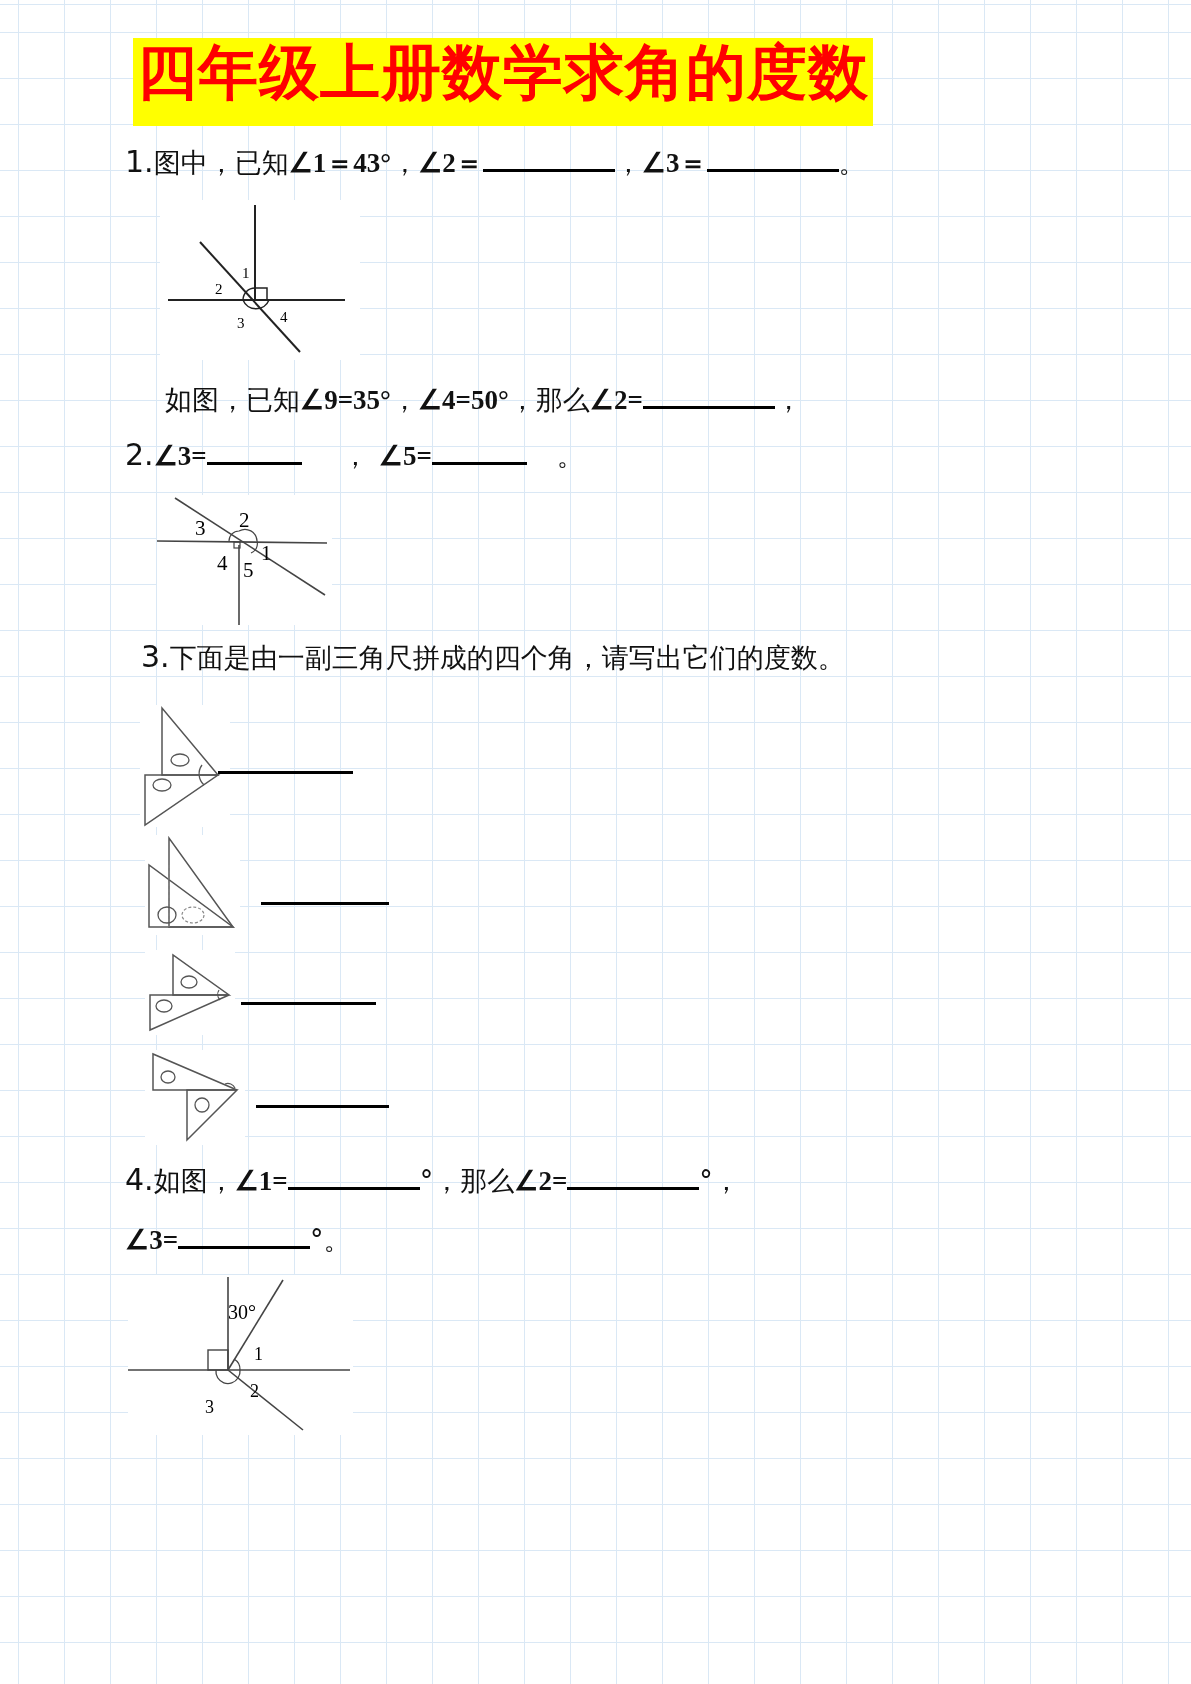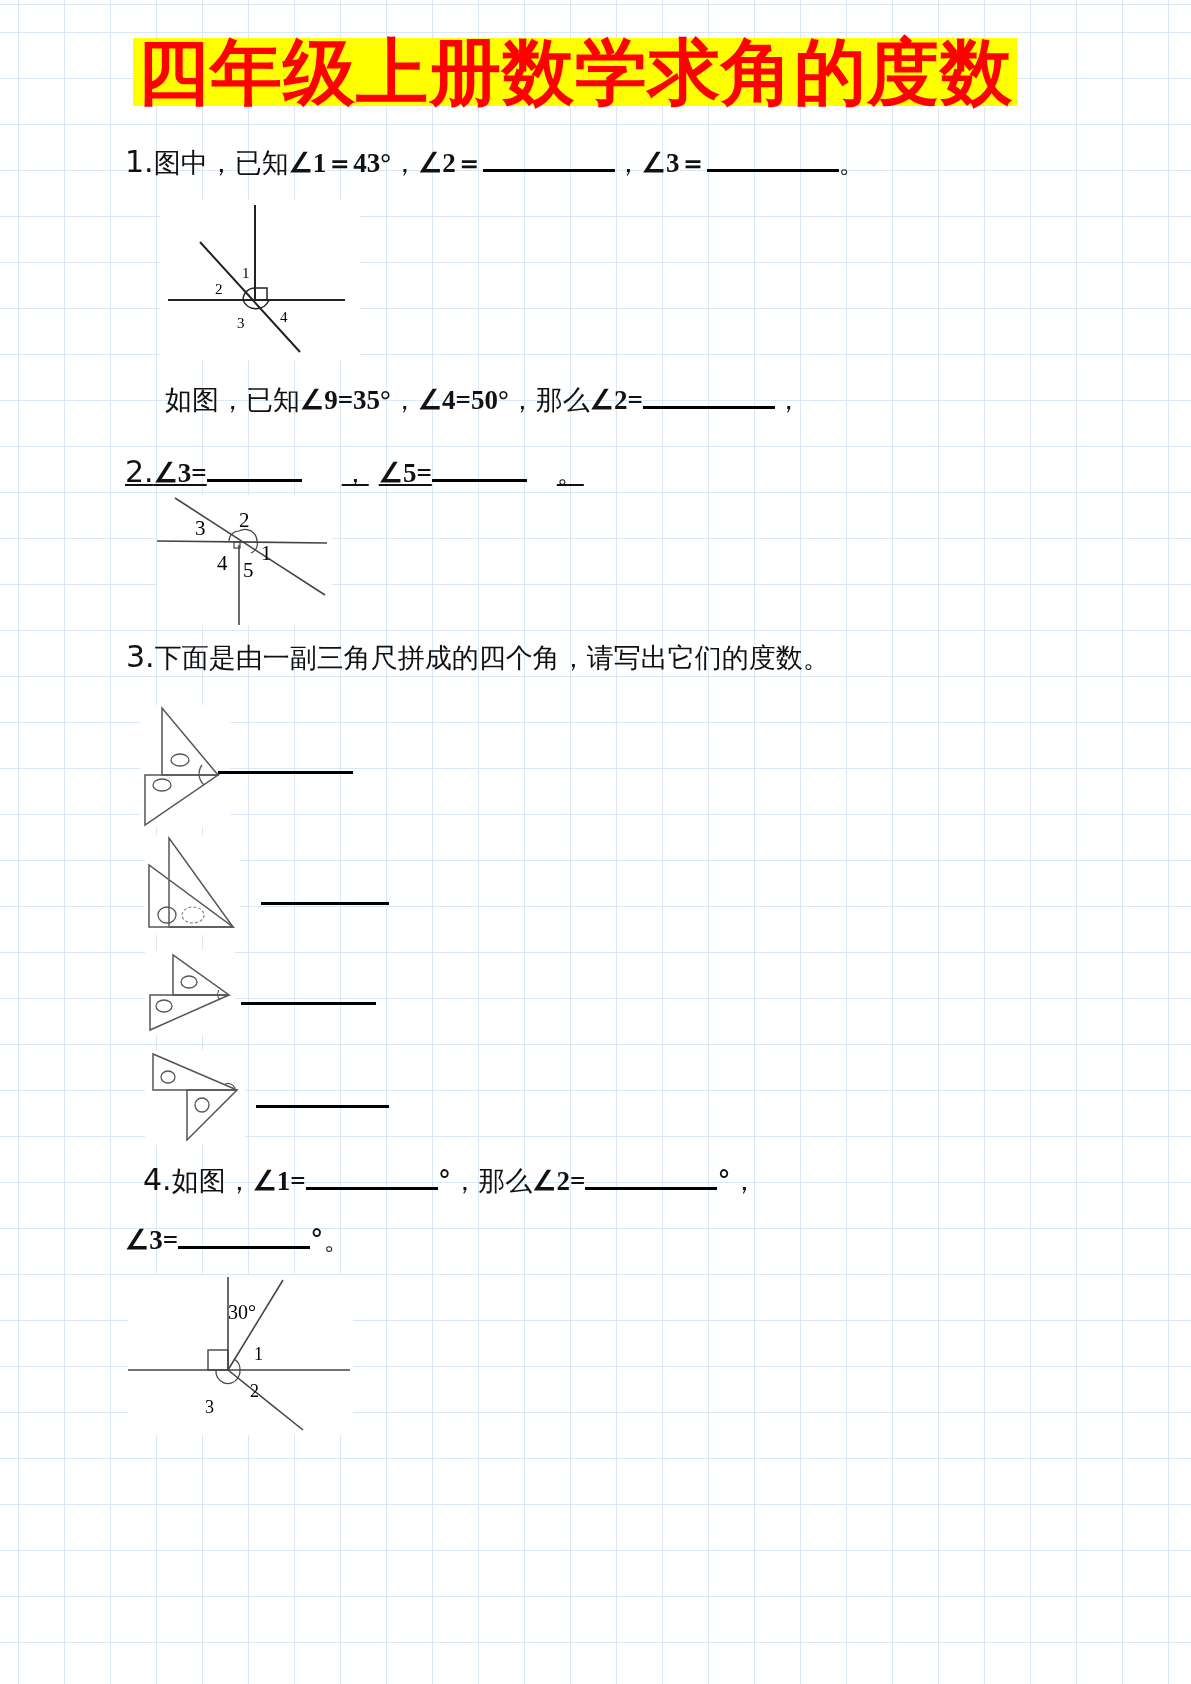--- a/index.html
+++ b/index.html
@@ -11,24 +11,24 @@
   }
   .grid {
     position: absolute; inset: 0;
     background-image:
       repeating-linear-gradient(to right, #d6e6f5 0 1px, transparent 1px 46px),
       repeating-linear-gradient(to bottom, #d6e6f5 0 1px, transparent 1px 46px);
     background-position: 18px 0, 0 32px;
     opacity: 0.9;
   }
   .title {
-    position: absolute; left: 133px; top: 38px; height: 68px;
+    position: absolute; left: 133px; top: 38px; height: 88px;
     background: #ffff00; color: #ff0000;
     font-family: "DejaVu Sans", "Liberation Sans", sans-serif;
-    font-weight: bold; font-size: 72px; line-height: 68px;
+    font-weight: bold; font-size: 60px; line-height: 68px;
     padding: 0 4px; letter-spacing: 1px; white-space: nowrap;
   }
   .q { position: absolute; font-size: 27px; line-height: 34px; white-space: nowrap; }
   .qnum { font-family: "DejaVu Sans", "Liberation Sans", sans-serif; font-size: 30px; }
   .b { font-weight: bold; font-family: "Liberation Serif", serif; margin-top: 26px; }
   .blank { display: inline-block; border-bottom: 3px solid #000; height: 24px; vertical-align: baseline; }
   .fig { position: absolute; background: #fff; }
   svg text { font-family: "Liberation Serif", serif; }
   .ans-line { position:absolute; height:3px; background:#000; }
 </style>
@@ -54,41 +54,41 @@
     <text x="82" y="78" font-size="15">1</text>
     <text x="55" y="94" font-size="15">2</text>
     <text x="77" y="128" font-size="15">3</text>
     <text x="120" y="122" font-size="15">4</text>
   </svg>
 </div>
 
 <div class="q" style="left:165px; top:382px;">
   <span>如图，已知</span><span class="b">∠9=35°</span><span>，</span><span class="b">∠4=50°</span><span>，那么</span><span class="b">∠2=</span><span class="blank" style="width:132px"></span><span>，</span>
 </div>
-<div class="q" style="left:125px; top:455px;text-decoration:underline;">
+<div class="q" style="left:125px; top:438px;">
   <span class="qnum">2.</span><span class="b">∠3=</span><span class="blank" style="width:95px"></span><span style="display:inline-block;width:40px"></span><span>，</span><span style="display:inline-block;width:10px"></span><span class="b">∠5=</span><span class="blank" style="width:95px"></span><span style="display:inline-block;width:30px"></span><span>。</span>
 </div>
 
 <div class="fig" style="left:157px; top:495px; width:175px; height:130px;">
   <svg width="175" height="130" viewBox="0 0 175 130">
     <line x1="0" y1="46" x2="170" y2="48" stroke="#444" stroke-width="1.6"></line>
     <line x1="18" y1="3" x2="168" y2="100" stroke="#444" stroke-width="1.6"></line>
     <line x1="82" y1="50" x2="82" y2="130" stroke="#444" stroke-width="1.6"></line>
     <rect x="77" y="47" width="6" height="6" fill="none" stroke="#444" stroke-width="1.2"></rect>
     <path d="M72,46 A10,10 0 0,1 82,36 A12,12 0 0,1 100,46" fill="none" stroke="#444" stroke-width="1.2"></path>
     <path d="M100,46 A10,10 0 0,1 94,58" fill="none" stroke="#444" stroke-width="1.2"></path>
     <text x="38" y="40" font-size="21">3</text>
     <text x="82" y="32" font-size="21">2</text>
     <text x="104" y="65" font-size="21">1</text>
     <text x="60" y="75" font-size="21">4</text>
     <text x="86" y="82" font-size="21">5</text>
   </svg>
 </div>
 
-<div class="q" style="left:126px; top:640px;">
+<div class="q" style="left:141px; top:640px;">
   <span class="qnum">3.</span><span>下面是由一副三角尺拼成的四个角，请写出它们的度数。</span>
 </div>
 
 <div class="fig" style="left:140px; top:705px; width:90px; height:122px;">
   <svg width="90" height="122" viewBox="0 0 90 122">
     <polygon points="22,3 22,70 78,70" fill="none" stroke="#555" stroke-width="1.5"></polygon>
     <polygon points="5,70 78,70 5,120" fill="none" stroke="#555" stroke-width="1.5"></polygon>
     <ellipse cx="40" cy="55" rx="9" ry="6" fill="none" stroke="#555" stroke-width="1.3"></ellipse>
     <ellipse cx="22" cy="80" rx="9" ry="6" fill="none" stroke="#555" stroke-width="1.3"></ellipse>
     <path d="M62,60 A15,15 0 0,0 64,80" fill="none" stroke="#555" stroke-width="1.3"></path>
@@ -122,21 +122,21 @@
   <svg width="100" height="95" viewBox="0 0 100 95">
     <polygon points="8,4 8,40 92,40" fill="none" stroke="#555" stroke-width="1.5"></polygon>
     <polygon points="42,40 92,40 42,90" fill="none" stroke="#555" stroke-width="1.5"></polygon>
     <ellipse cx="23" cy="27" rx="7" ry="6" fill="none" stroke="#555" stroke-width="1.3"></ellipse>
     <ellipse cx="57" cy="55" rx="7" ry="7" fill="none" stroke="#555" stroke-width="1.3"></ellipse>
     <path d="M80,34 A8,8 0 0,1 90,38" fill="none" stroke="#555" stroke-width="1.2"></path>
   </svg>
 </div>
 <div class="ans-line" style="left:256px; top:1105px; width:133px;"></div>
 
-<div class="q" style="left:143px; top:1163px;">
+<div class="q" style="left:125px; top:1163px;">
   <span class="qnum">4.</span><span>如图，</span><span class="b">∠1=</span><span class="blank" style="width:132px"></span><span>°，那么</span><span class="b">∠2=</span><span class="blank" style="width:132px"></span><span>°，</span>
 </div>
 <div class="q" style="left:125px; top:1222px;">
   <span class="b">∠3=</span><span class="blank" style="width:132px"></span><span>°。</span>
 </div>
 
 <div class="fig" style="left:128px; top:1275px; width:225px; height:160px;">
   <svg width="225" height="160" viewBox="0 0 225 160">
     <line x1="0" y1="95" x2="222" y2="95" stroke="#444" stroke-width="1.6"></line>
     <line x1="100" y1="2" x2="100" y2="95" stroke="#444" stroke-width="1.6"></line>

